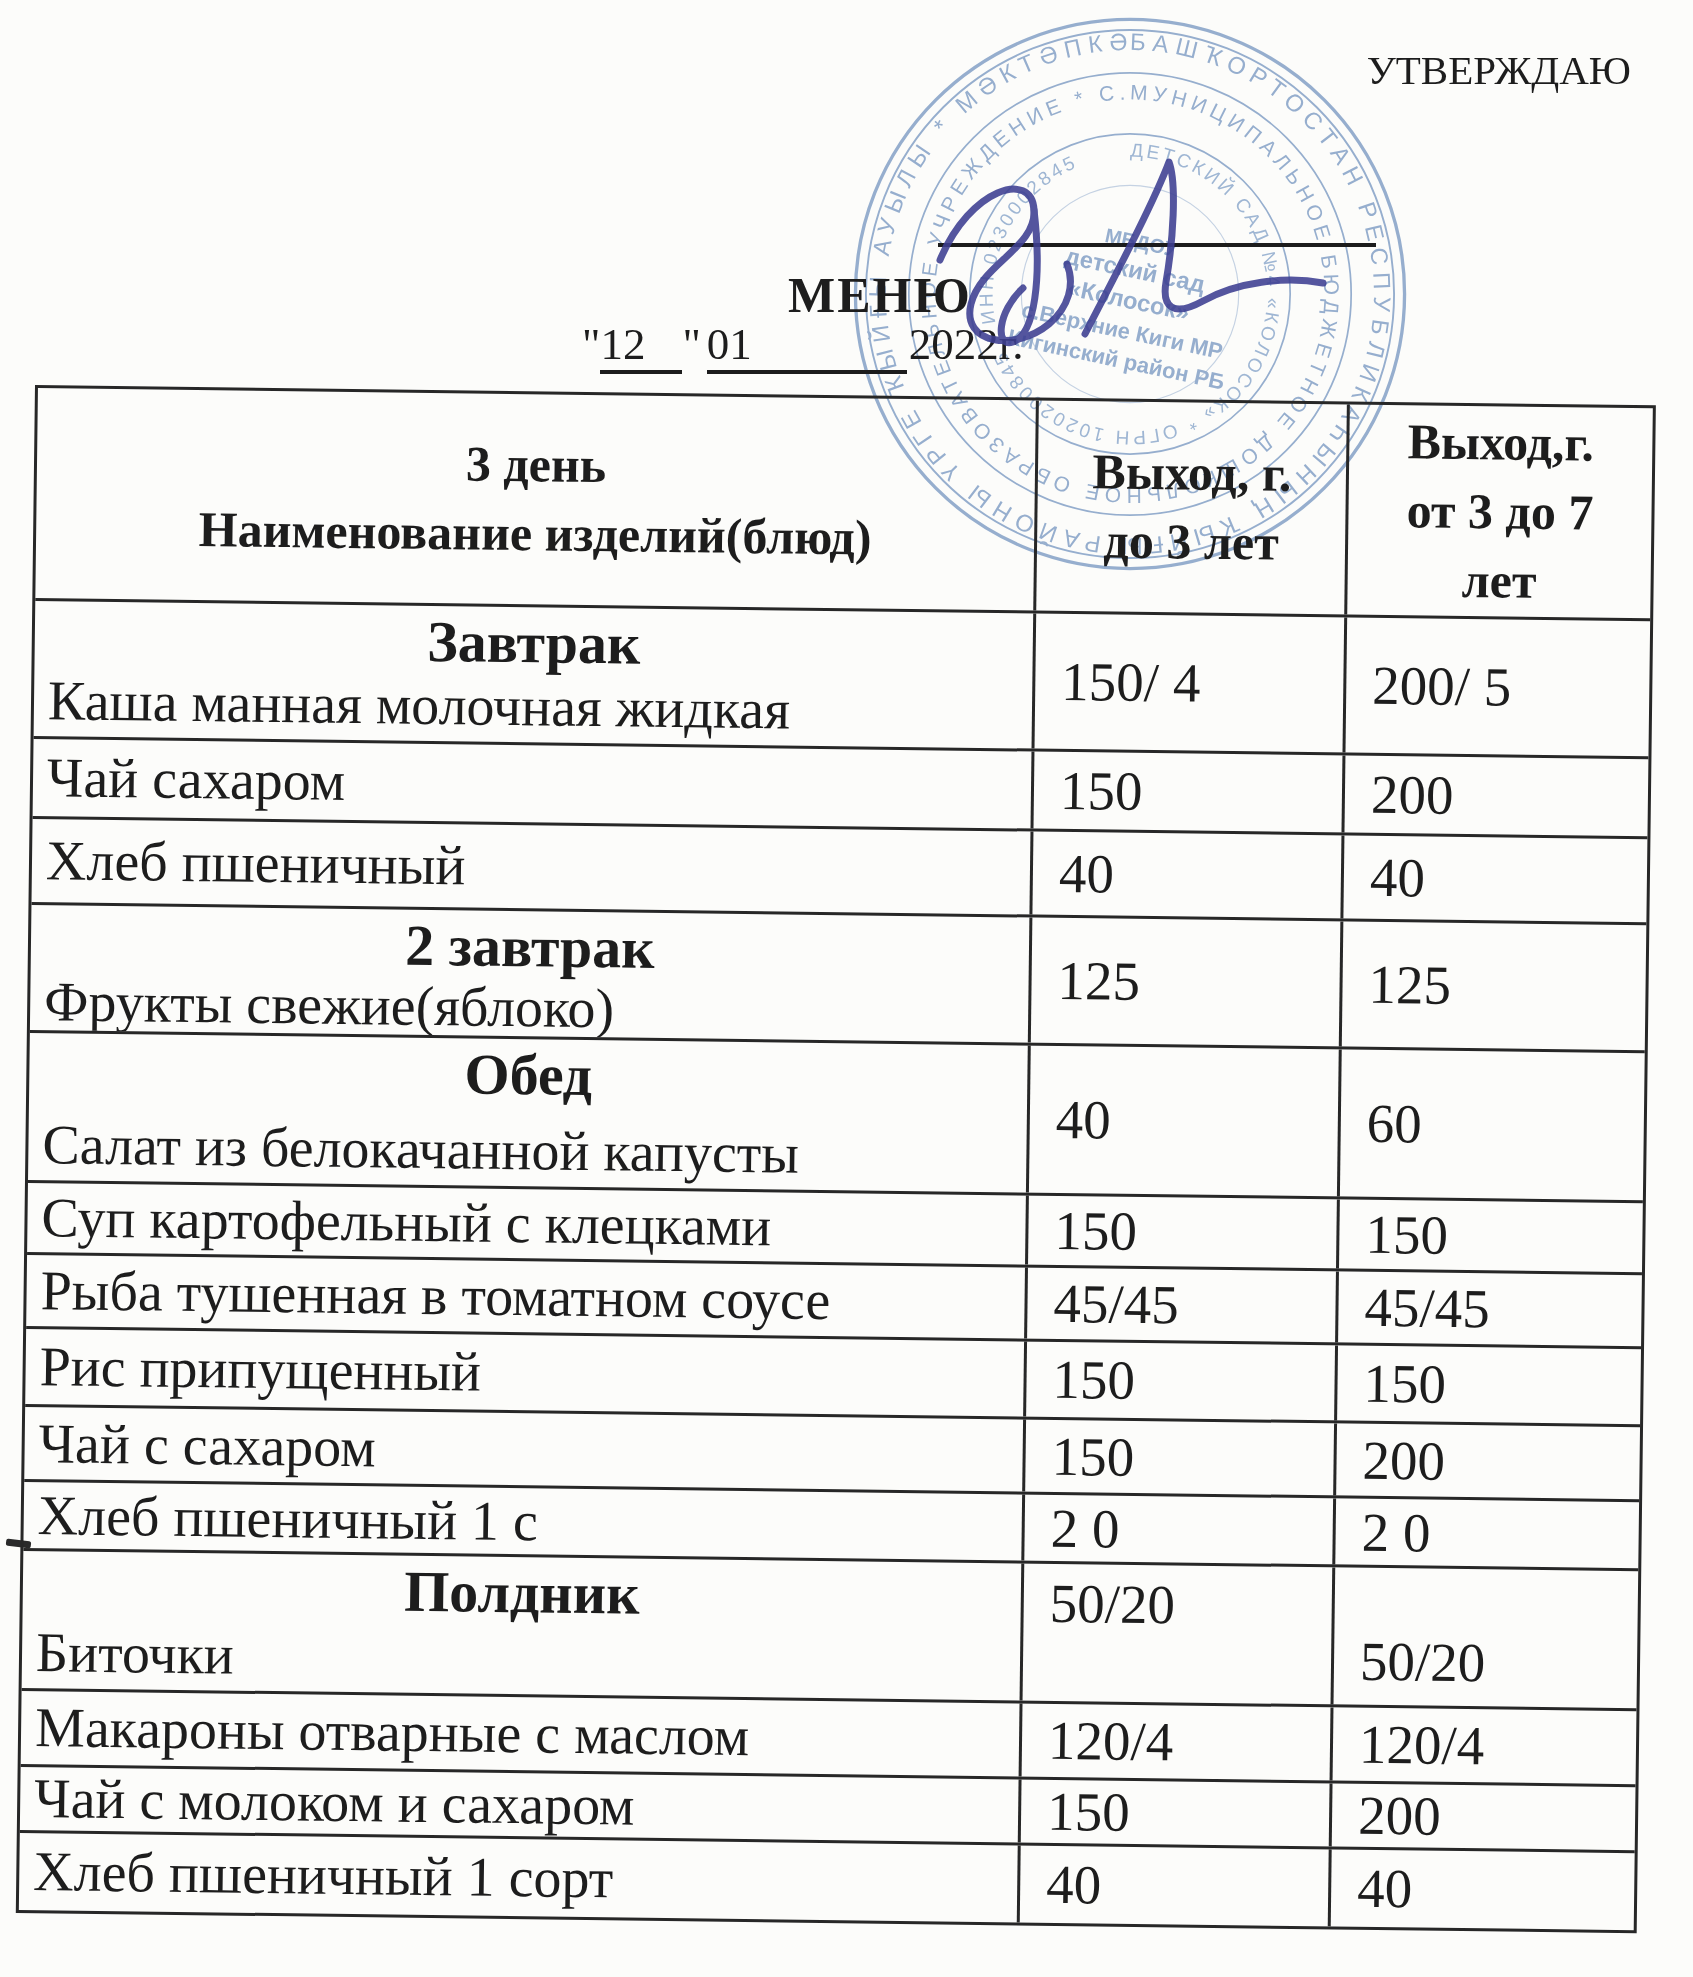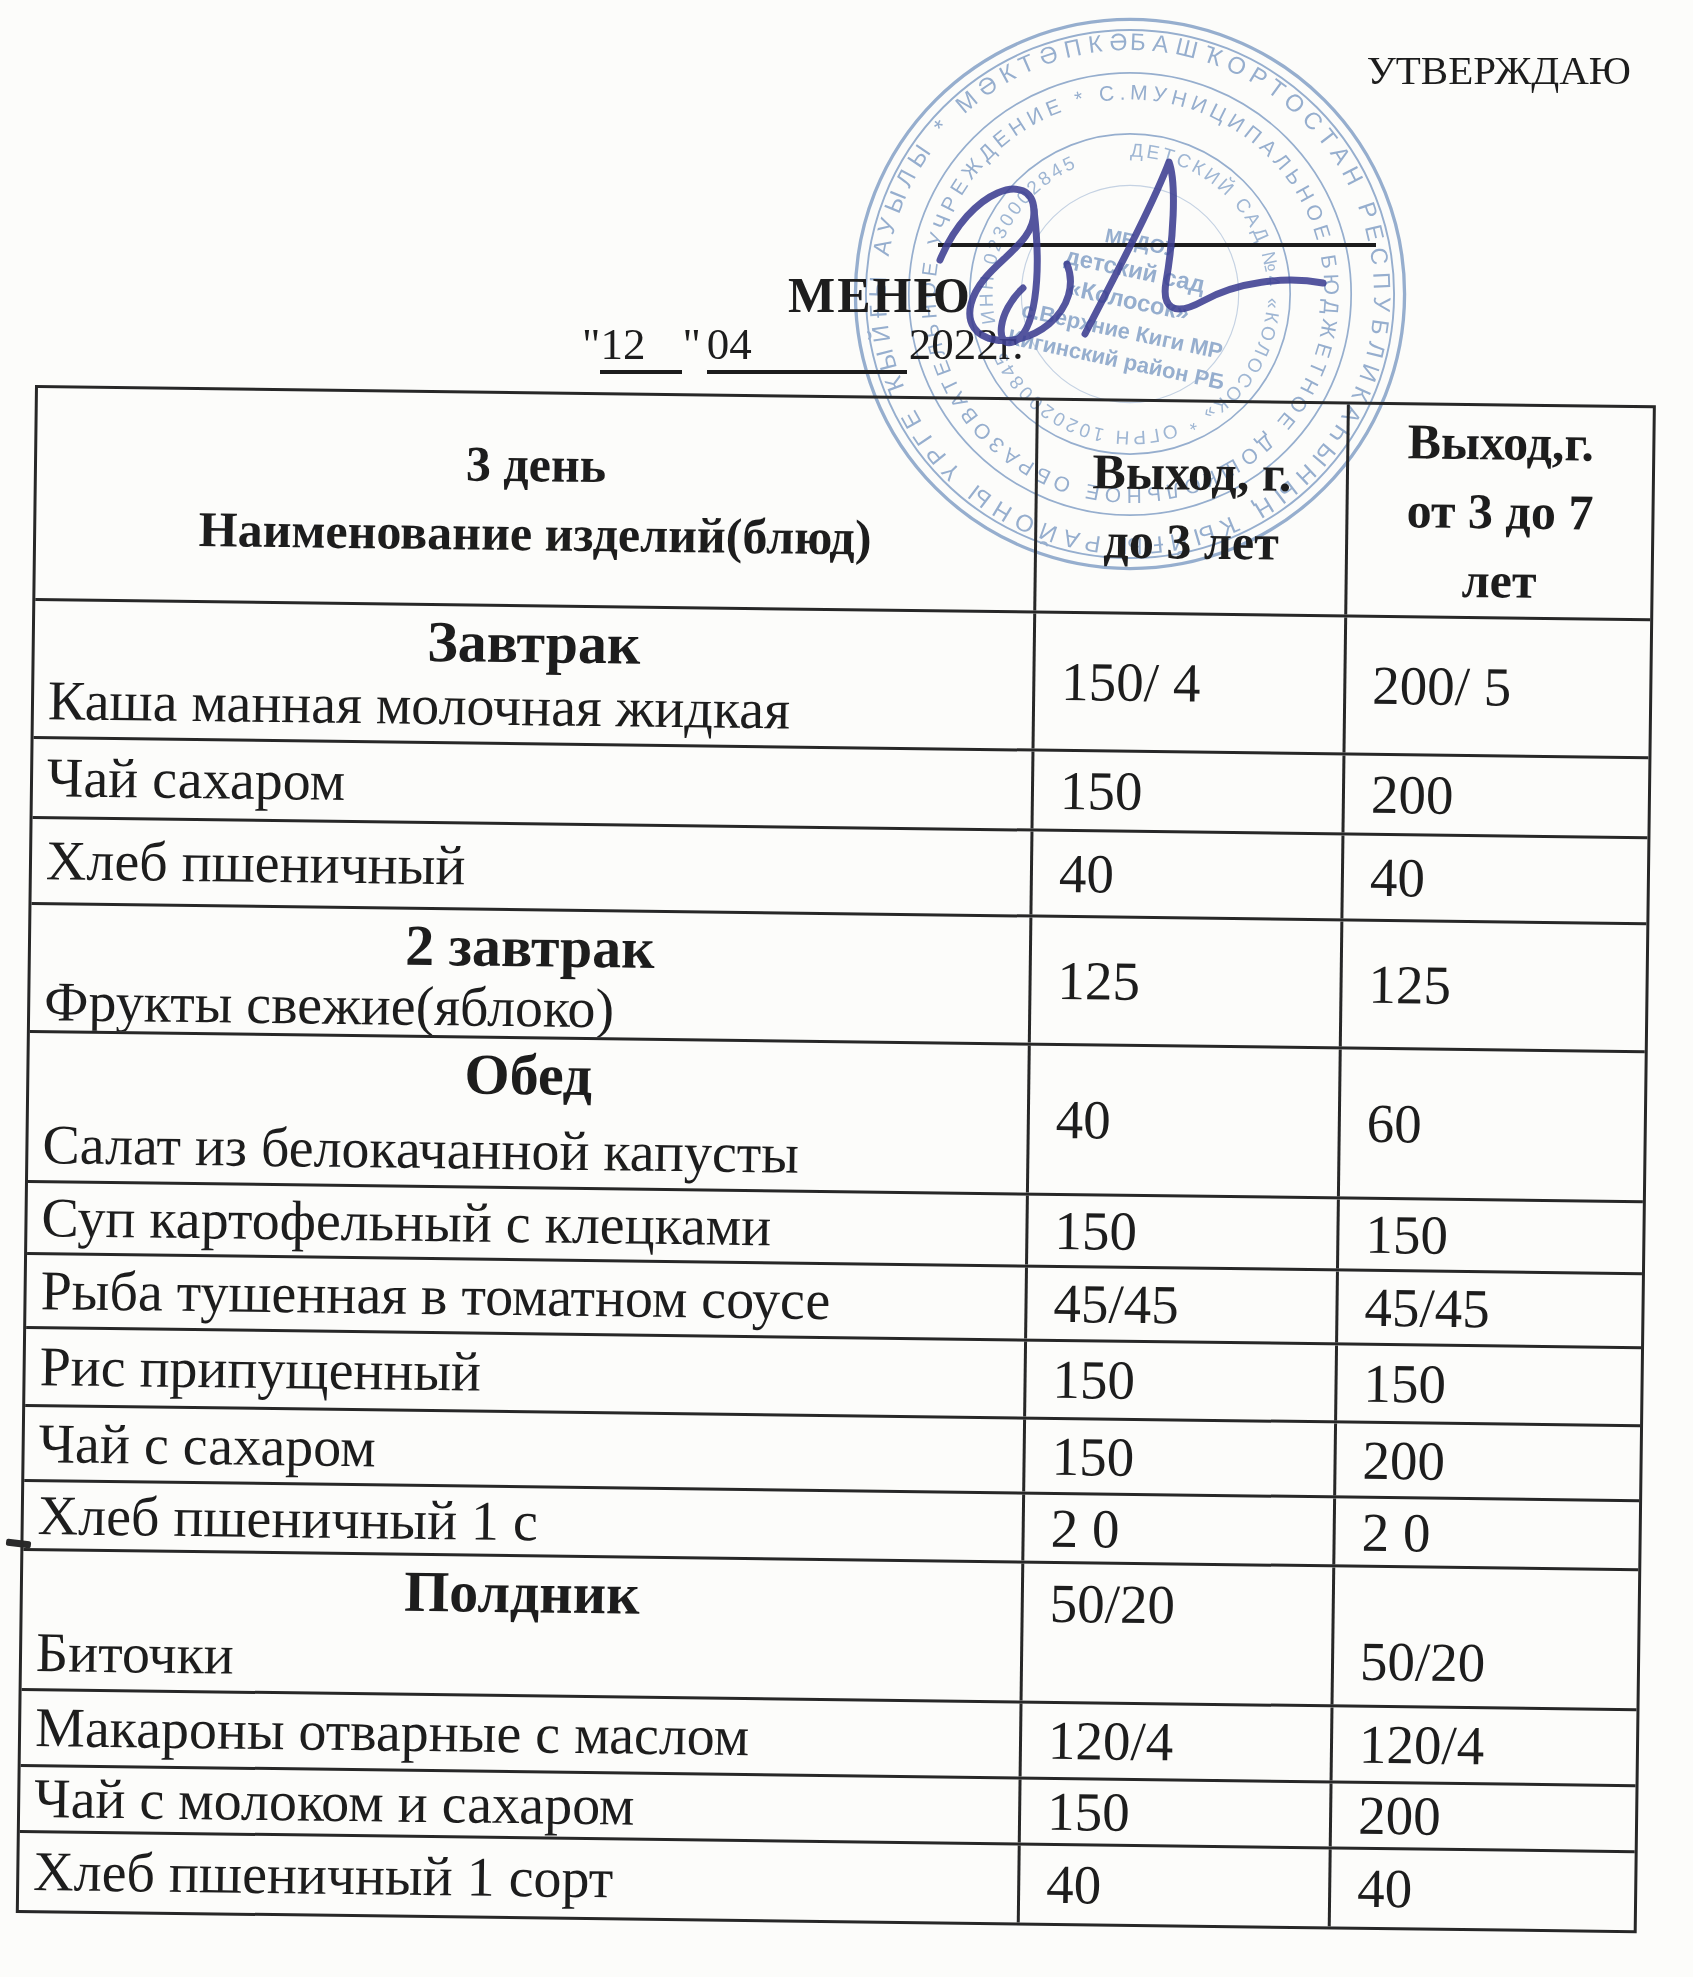--- a/index.html
+++ b/index.html
@@ -104,21 +104,21 @@
   <div class="sig-line"></div>
   <svg class="signature" viewBox="0 0 490 278">
     <g fill="none" stroke="#3d3f92" stroke-width="7" stroke-linecap="round" stroke-linejoin="round" opacity="0.88">
       <path d="M55,168 C85,96 147,78 149,118 C151,156 96,172 86,212 C76,252 130,260 164,232 C184,215 190,192 182,172"></path>
       <path d="M149,118 C157,186 150,242 128,250 C110,256 112,220 138,196"></path>
       <path d="M200,242 C232,180 268,112 284,70 C292,92 288,150 281,190 C277,214 287,226 318,209 C352,190 400,184 438,191"></path>
     </g>
   </svg>
 
   <div class="menu-title">МЕНЮ</div>
-  <div class="date-line"><span>"</span><span class="useg d1">12</span><span>"</span><span class="useg d2">04</span><span>2022г.</span></div>
+  <div class="date-line"><span>"</span><span class="useg d1">12</span><span>"</span><span class="useg d2">01</span><span>2022г.</span></div>
 
   <div class="artifact-dash"></div>
 
   <div class="table-wrap">
 
     <div class="tr thead">
       <div class="td th">
         <div>3 день</div>
         <div>Наименование изделий(блюд)</div>
       </div>

